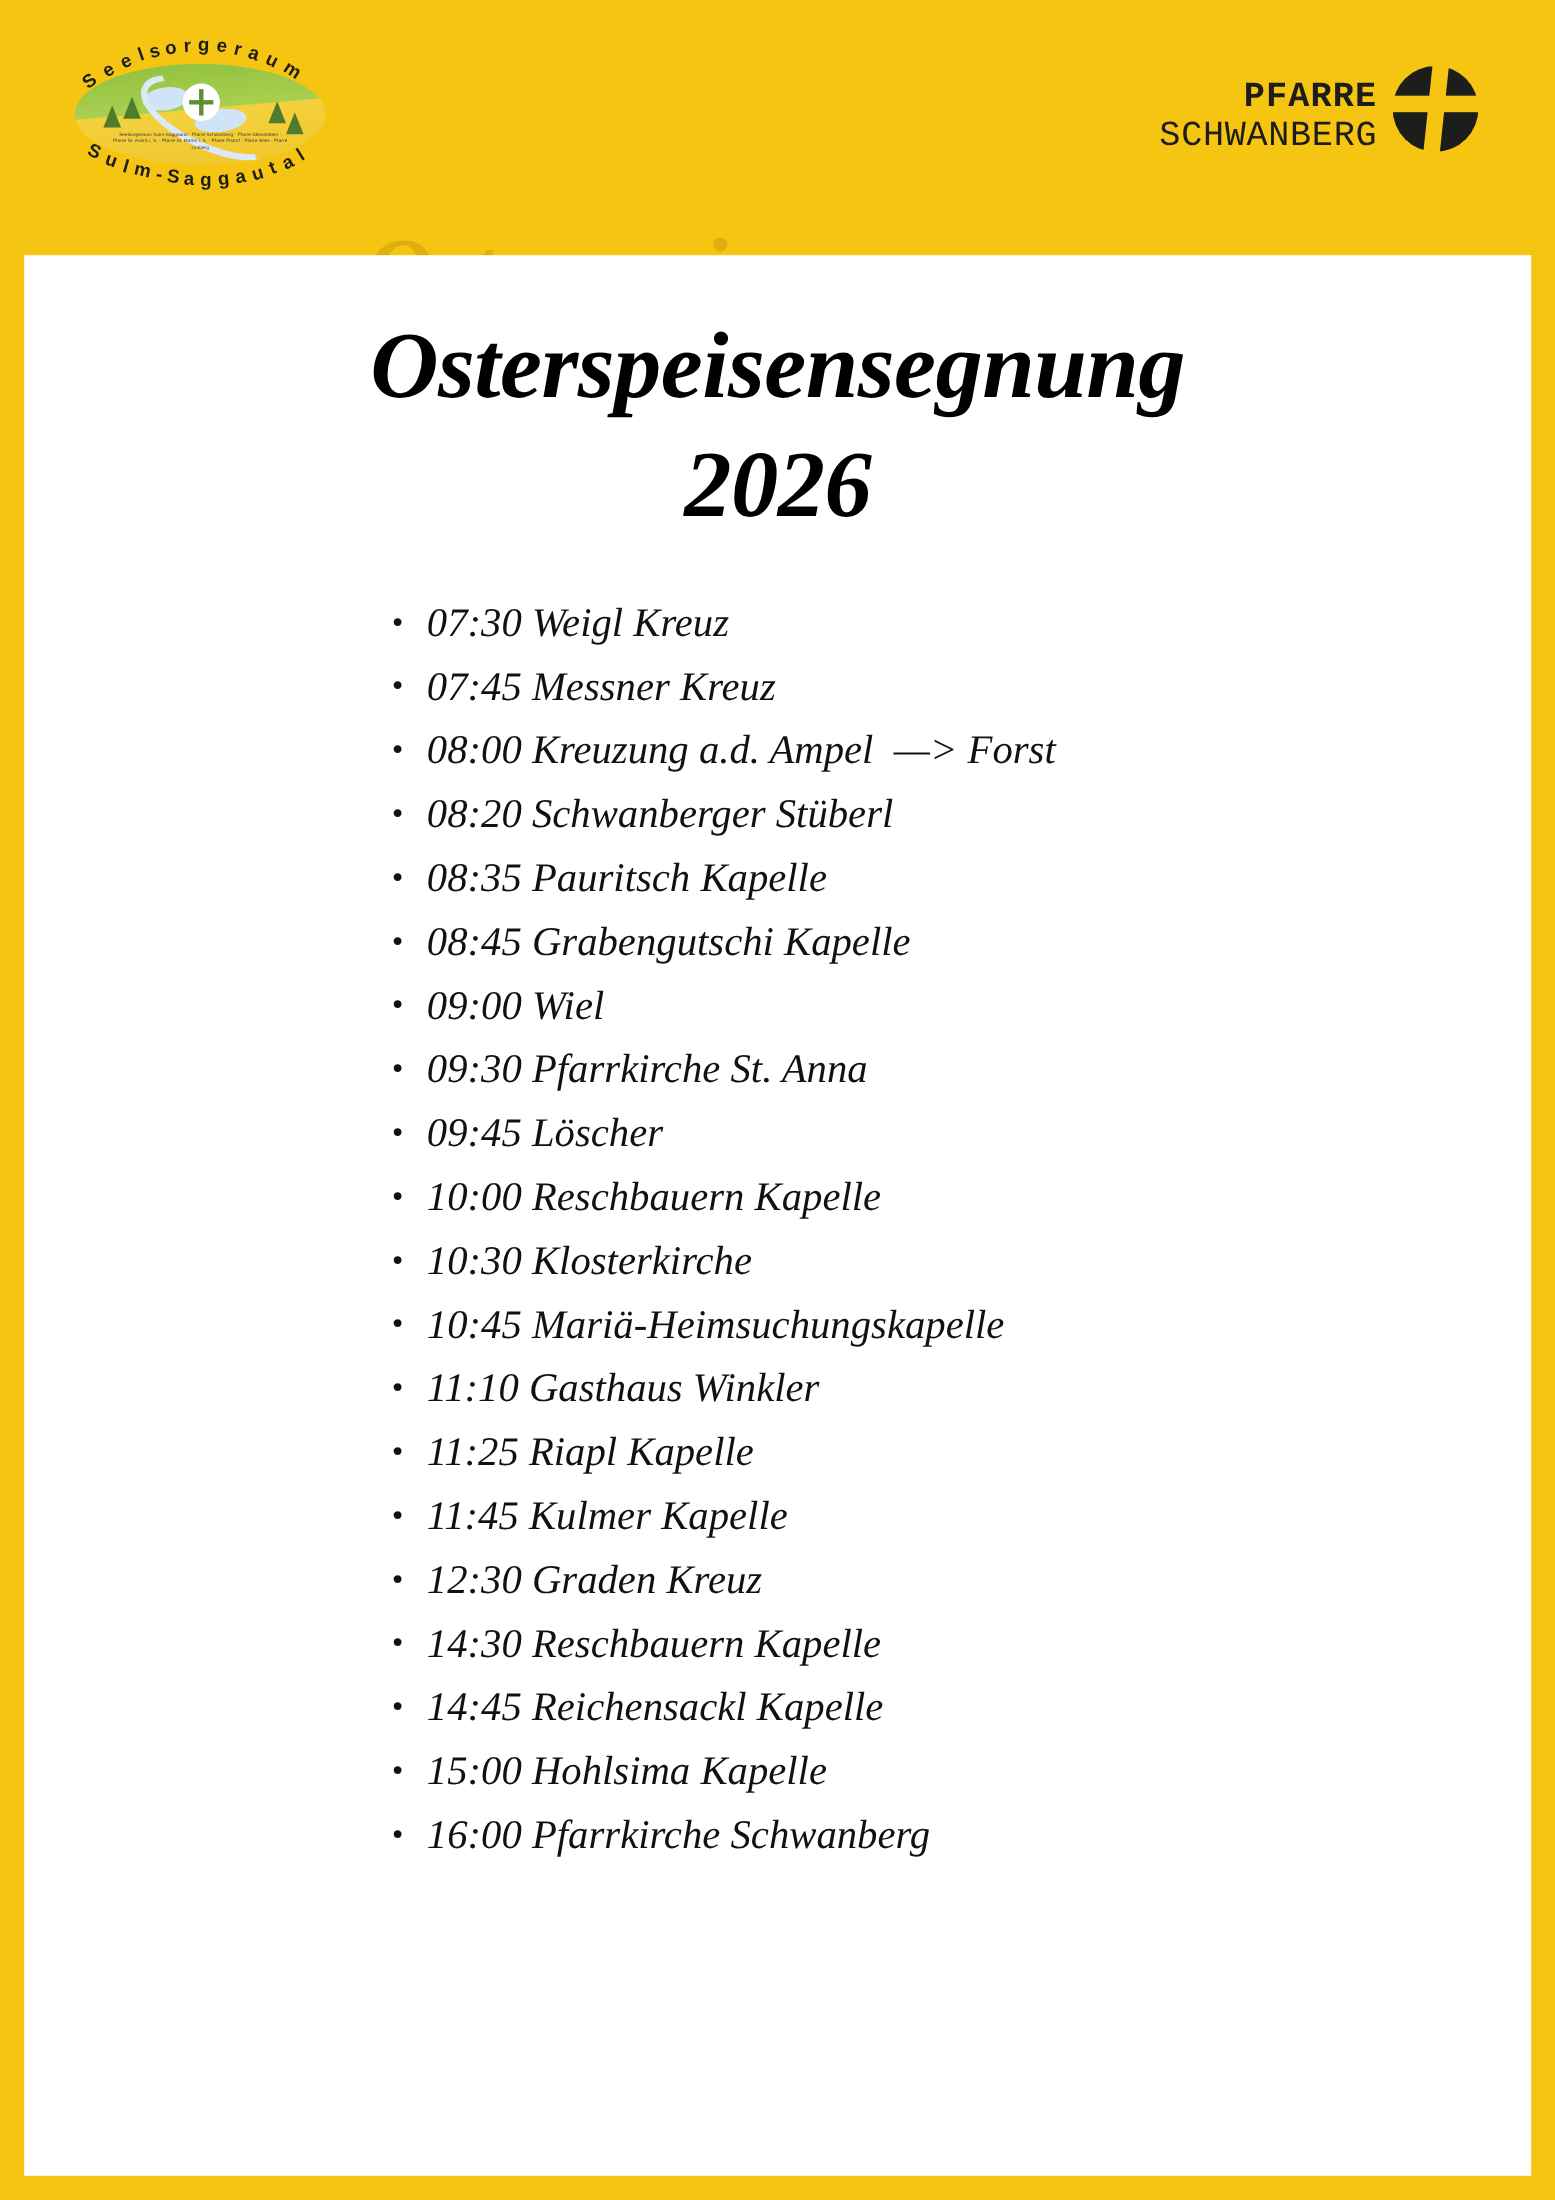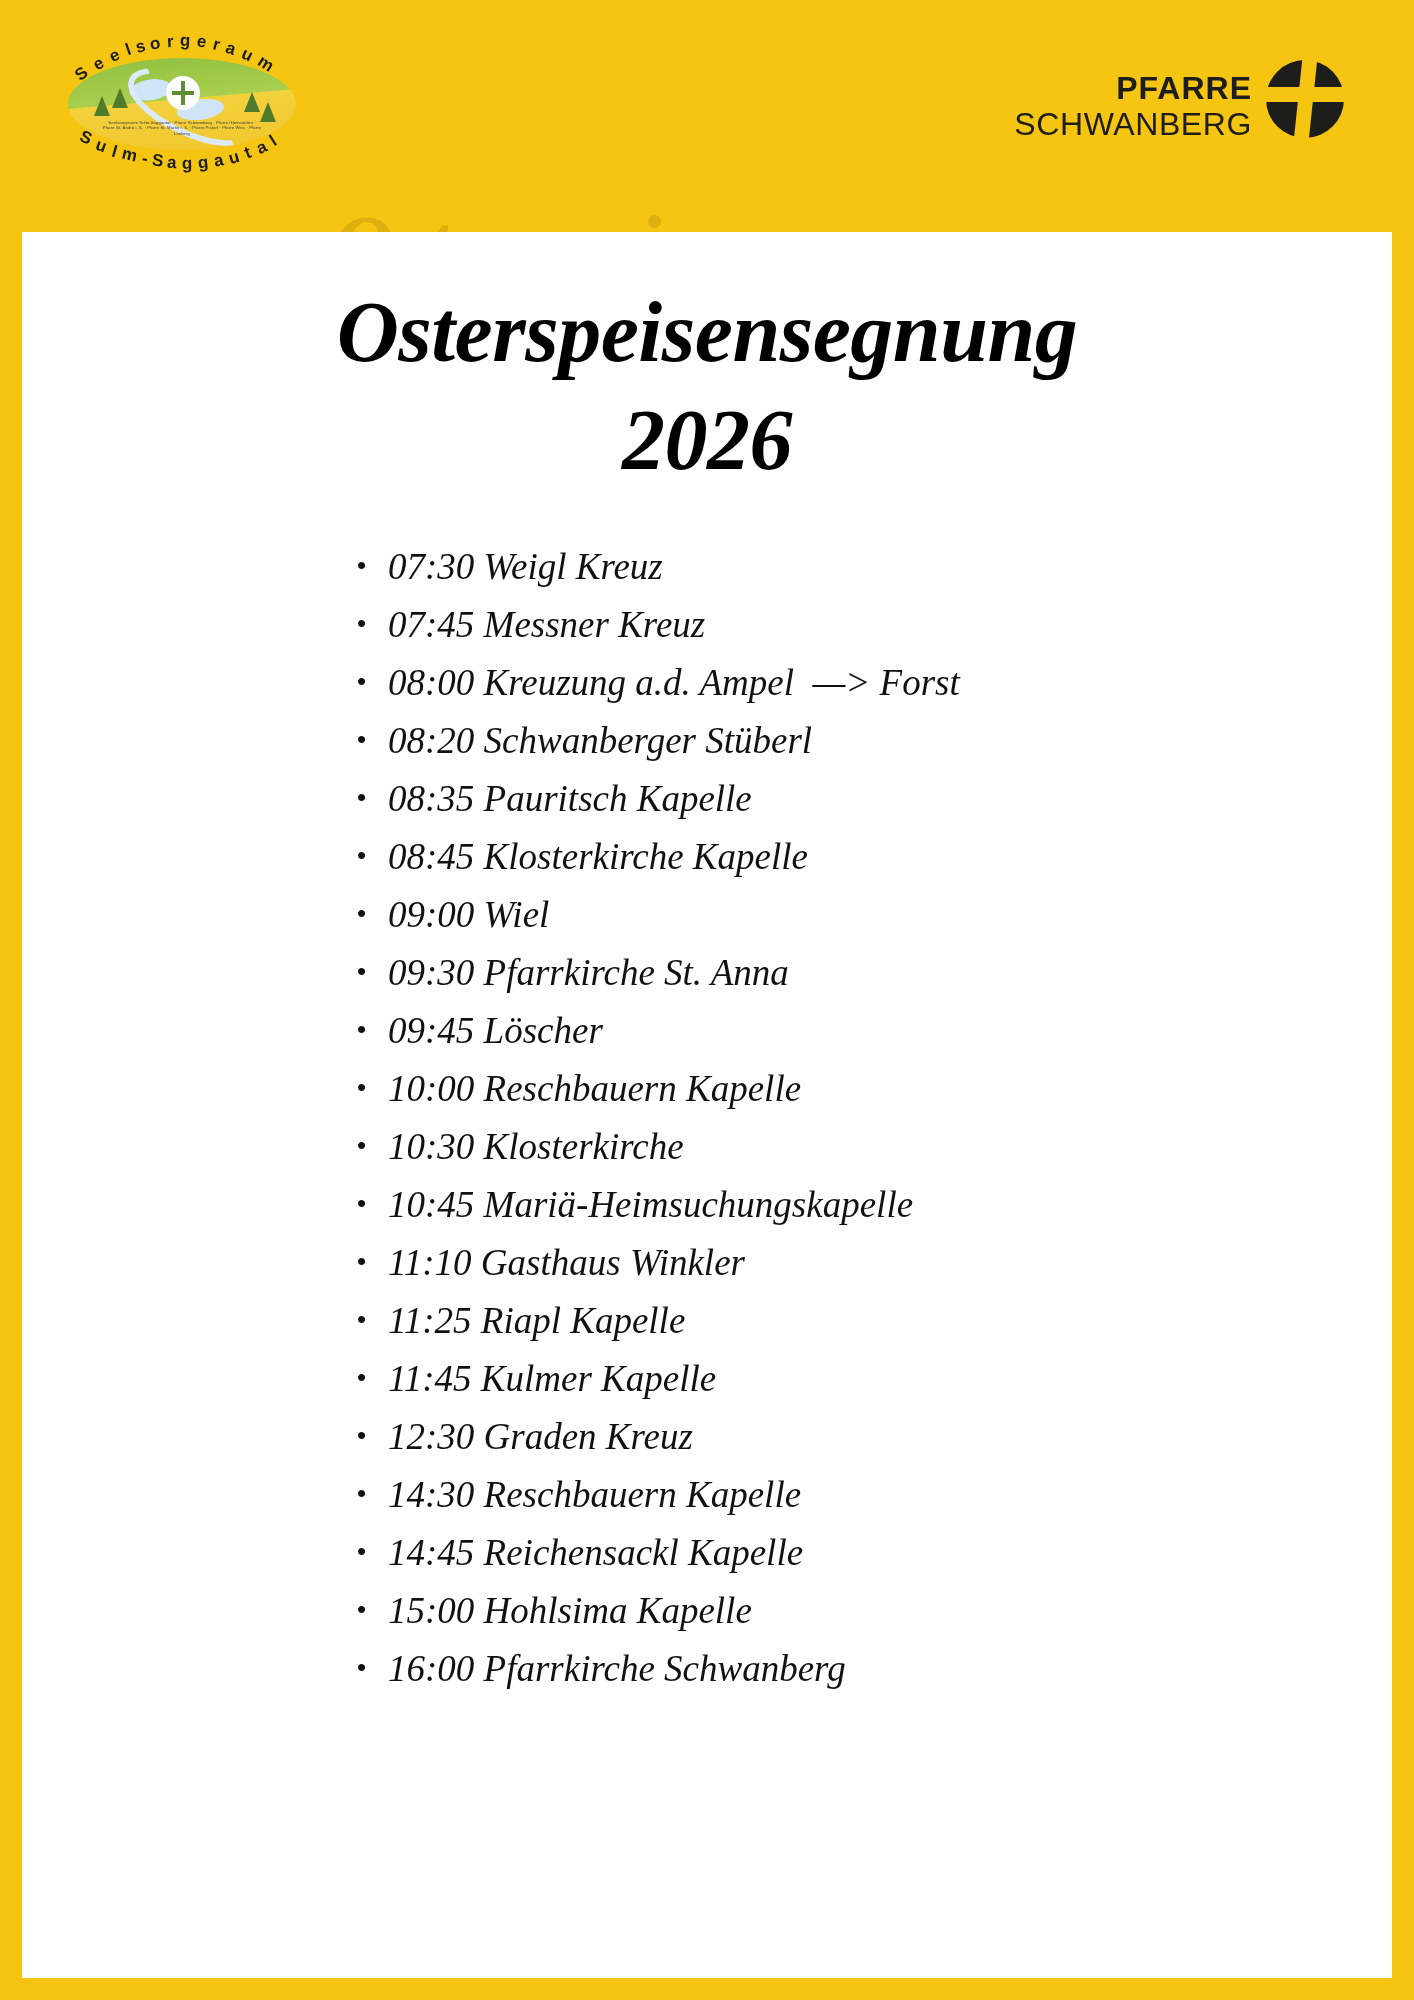--- a/index.html
+++ b/index.html
@@ -156,21 +156,21 @@
     right: 56px;
     top: 50px;
     width: 300px;
     height: 110px;
   }
   .pfarre-text {
     position: absolute;
     right: 106px;
     top: 20px;
     text-align: right;
-    font-family: Liberation Sans, sans-serif;
+    font-family: Liberation Mono, monospace;
     color: #1d1d1b;
   }
   .pfarre-line1 {
     font-weight: bold;
     font-size: 32px;
     letter-spacing: 1px;
     line-height: 36px;
   }
   .pfarre-line2 {
     font-weight: normal;
@@ -353,21 +353,21 @@
       <div class="title-line">Osterspeisensegnung</div>
       <div class="title-line">2026</div>
     </div>
 
     <ul class="list" id="schedule-list">
         <li><span>07:30</span> <span>Weigl Kreuz</span></li>
         <li><span>07:45</span> <span>Messner Kreuz</span></li>
         <li><span>08:00</span> <span>Kreuzung a.d. Ampel  —&gt; Forst</span></li>
         <li><span>08:20</span> <span>Schwanberger Stüberl</span></li>
         <li><span>08:35</span> <span>Pauritsch Kapelle</span></li>
-        <li><span>08:45</span> <span>Klosterkirche Kapelle</span></li>
+        <li><span>08:45</span> <span>Grabengutschi Kapelle</span></li>
         <li><span>09:00</span> <span>Wiel</span></li>
         <li><span>09:30</span> <span>Pfarrkirche St. Anna</span></li>
         <li><span>09:45</span> <span>Löscher</span></li>
         <li><span>10:00</span> <span>Reschbauern Kapelle</span></li>
         <li><span>10:30</span> <span>Klosterkirche</span></li>
         <li><span>10:45</span> <span>Mariä-Heimsuchungskapelle</span></li>
         <li><span>11:10</span> <span>Gasthaus Winkler</span></li>
         <li><span>11:25</span> <span>Riapl Kapelle</span></li>
         <li><span>11:45</span> <span>Kulmer Kapelle</span></li>
         <li><span>12:30</span> <span>Graden Kreuz</span></li>

